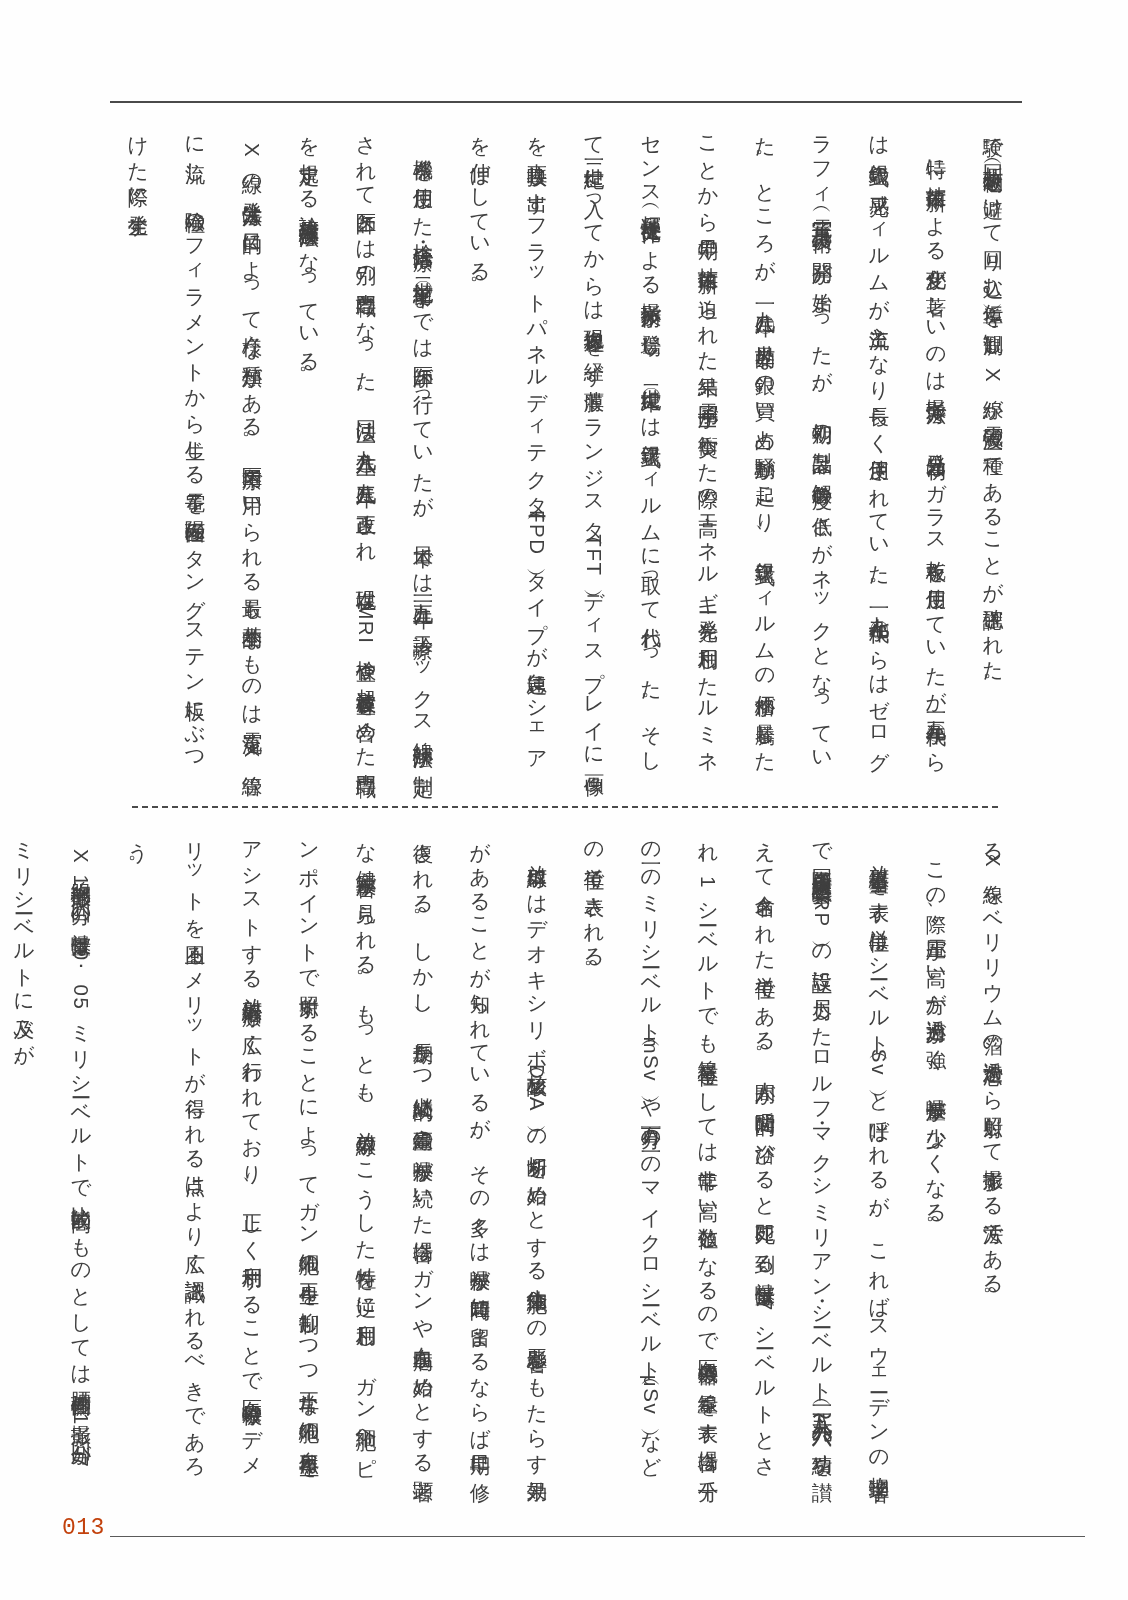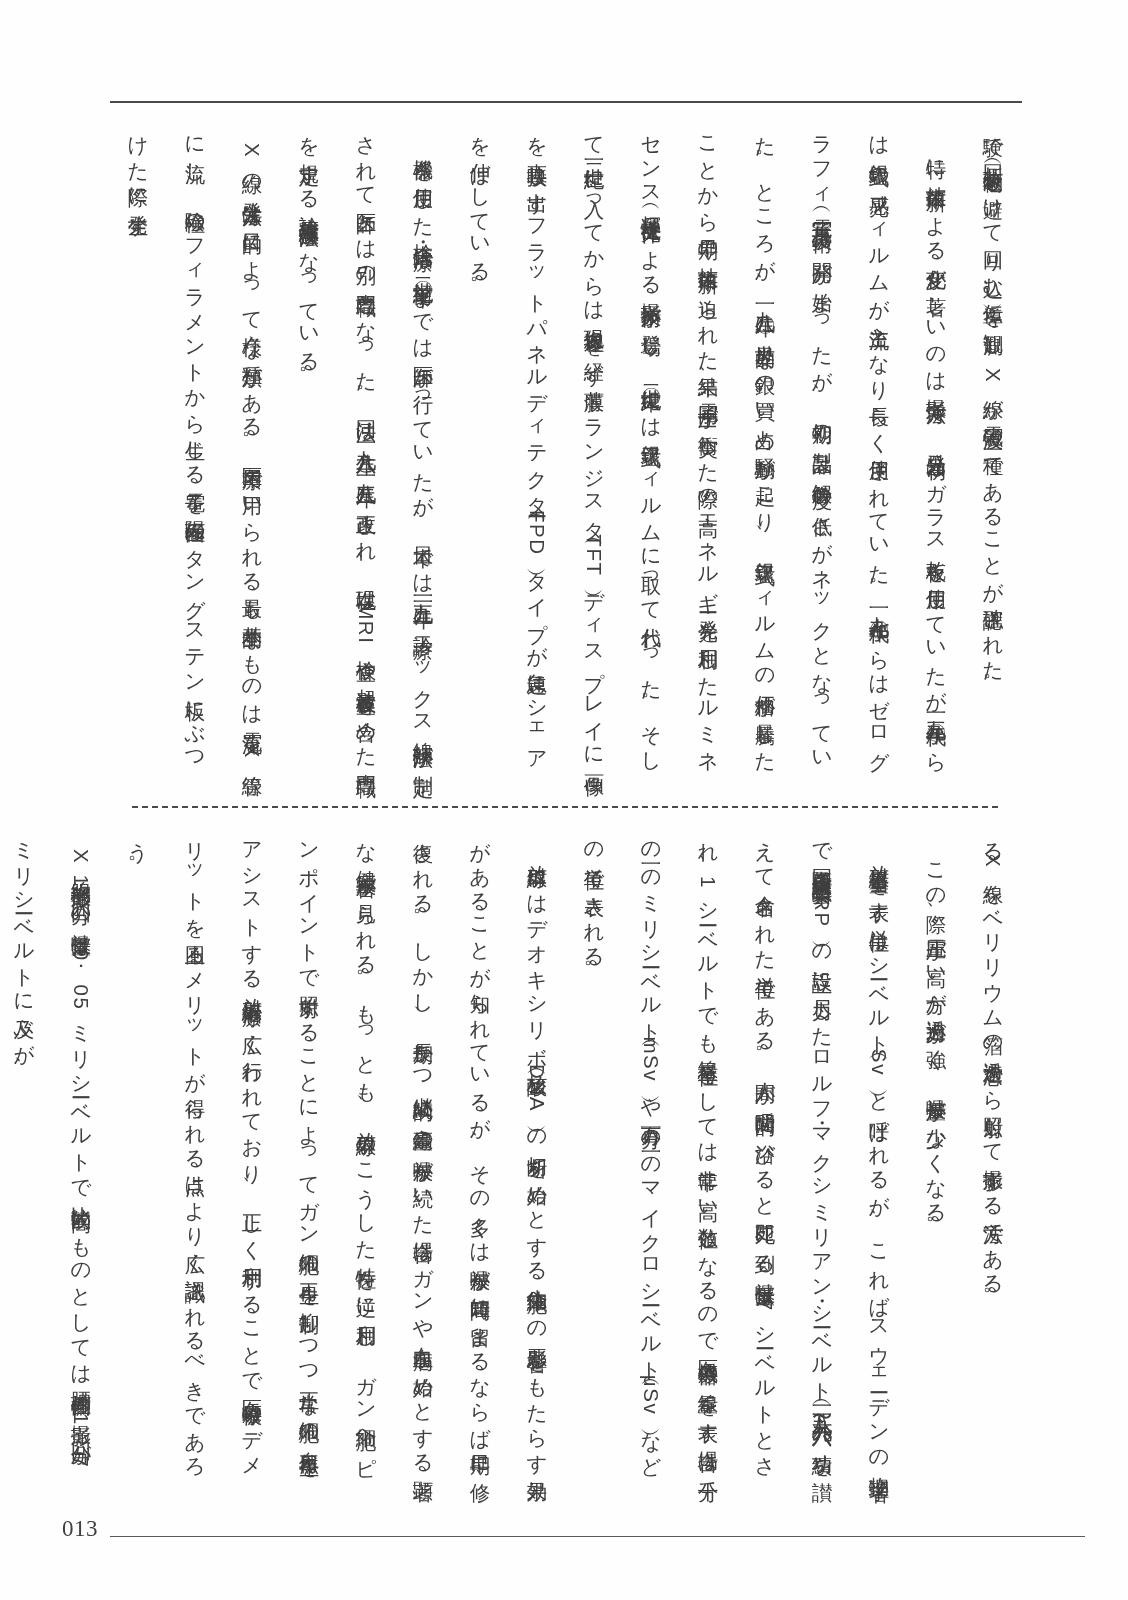--- a/index.html
+++ b/index.html
@@ -47,24 +47,24 @@
     width: 866px;
     height: 0;
     border-top: 2px dashed #4a4a4a;
   }
 
   
   .folio {
     position: absolute;
     left: 62px;
     top: 1517px;
-    font-family: Liberation Serif, serif;
+    font-family: Liberation Mono, monospace;
     font-size: 23px;
     letter-spacing: 0.5px;
-    color: #404040;
+    color: #c2410c;
     line-height: 1;
   }
 
   
   .vblock {
     position: absolute;
     writing-mode: vertical-rl;
     -webkit-writing-mode: vertical-rl;
     text-orientation: mixed;
     font-size: 20.5px;

